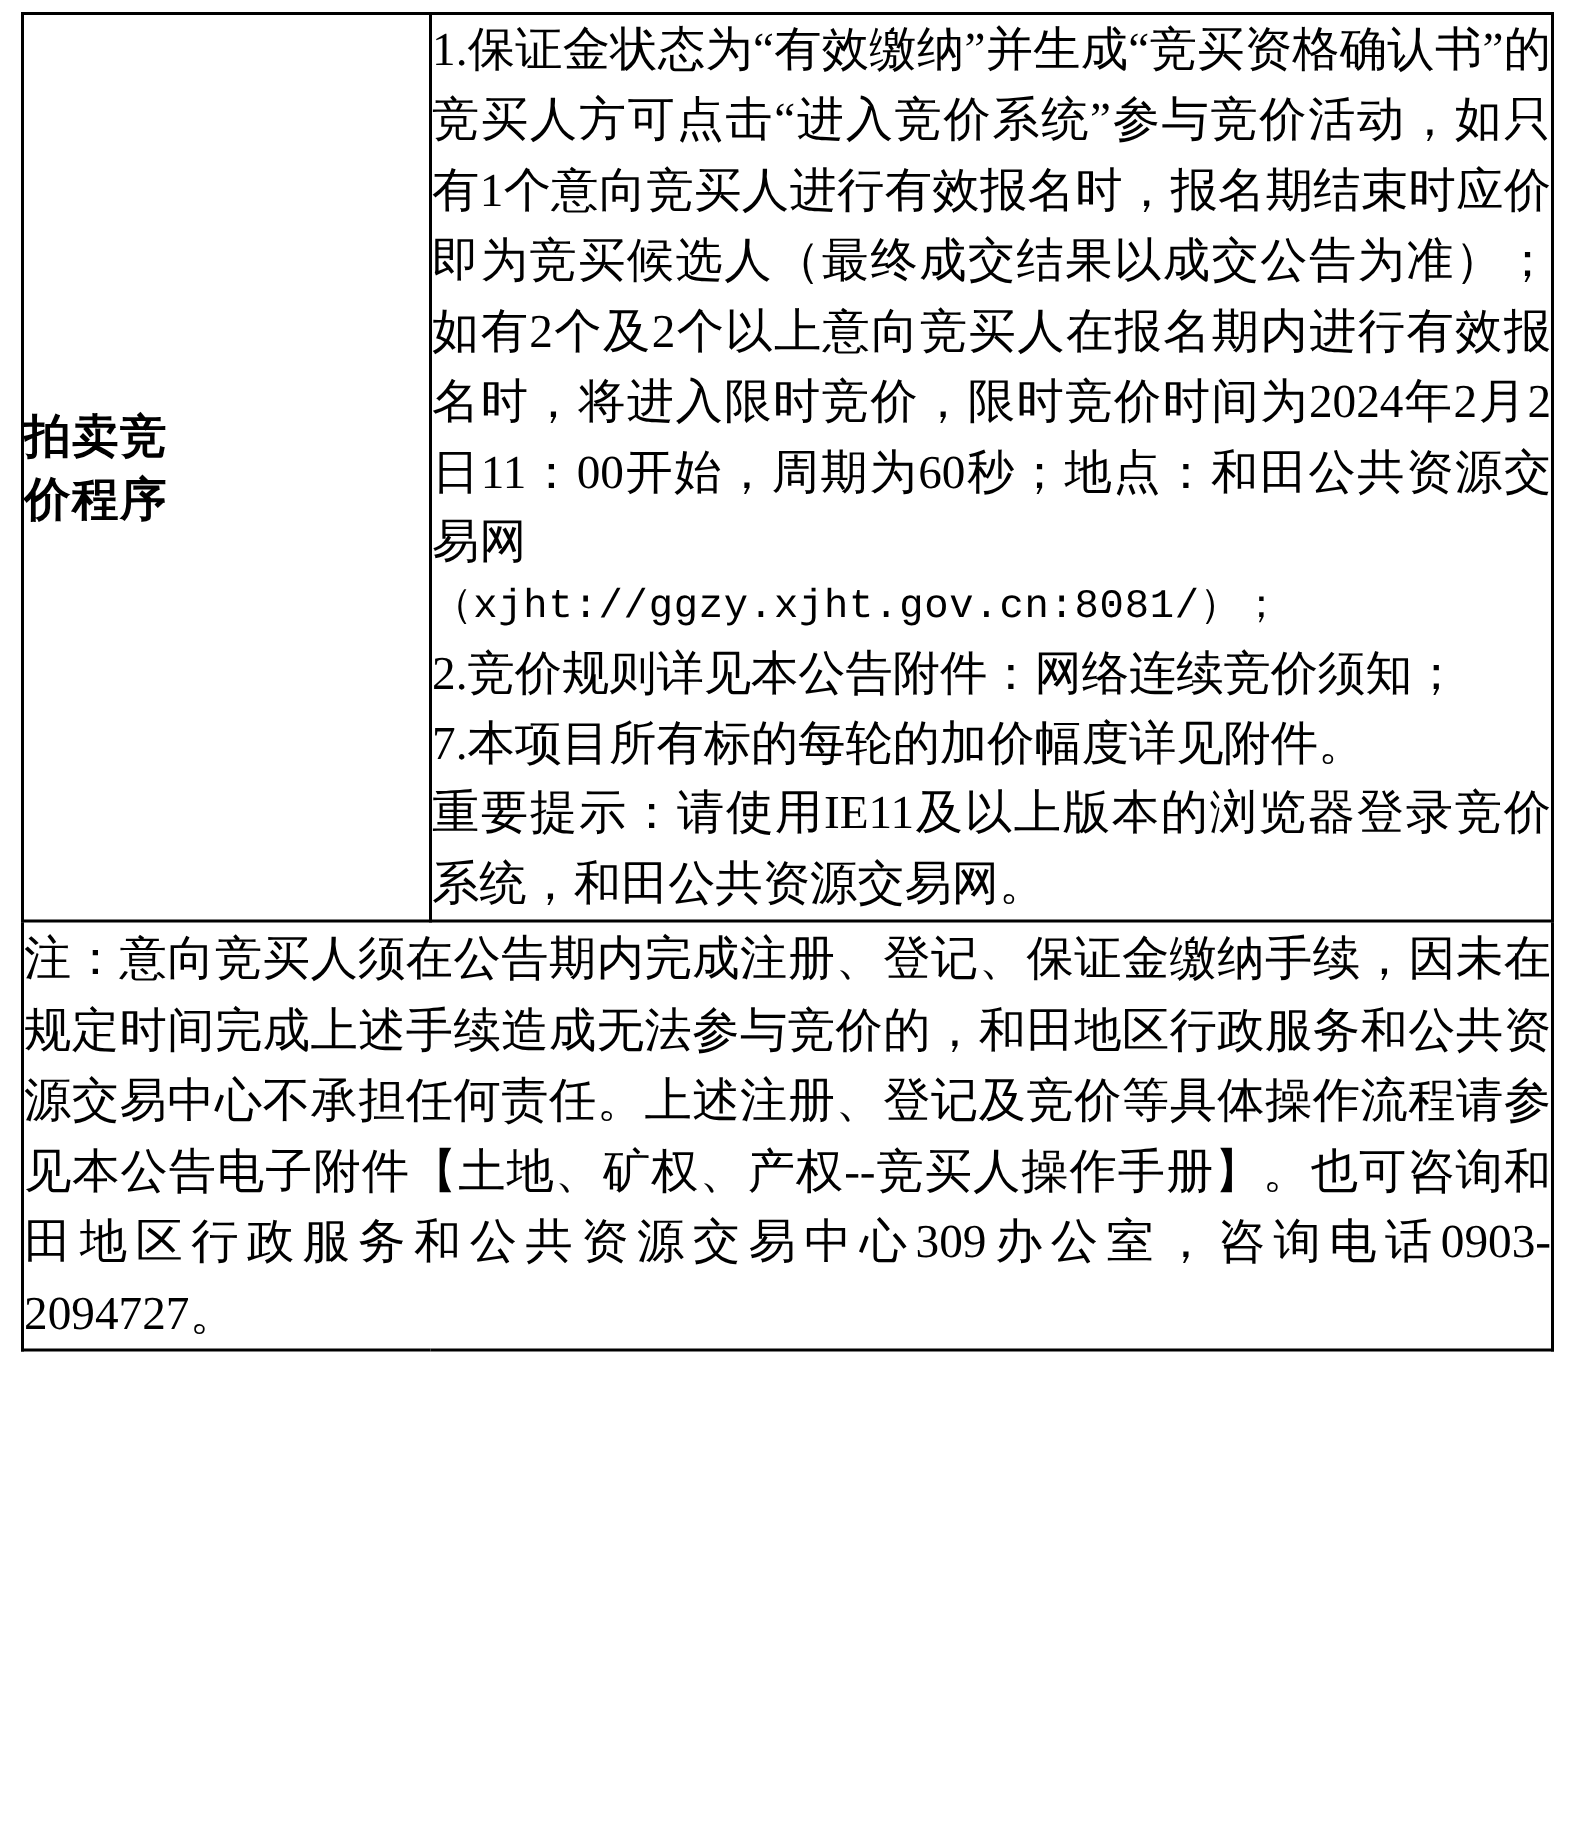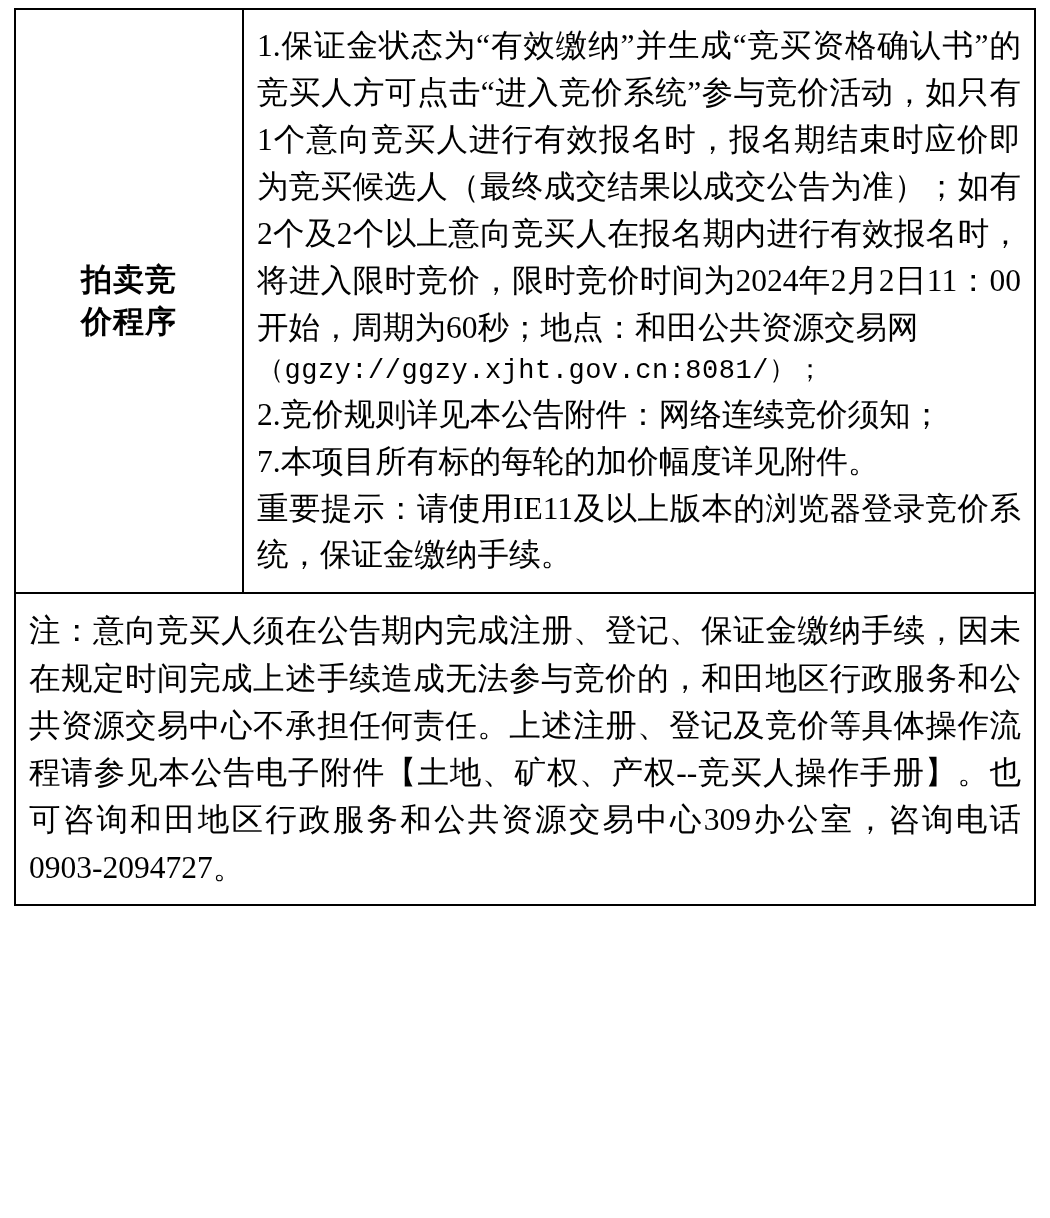--- a/index.html
+++ b/index.html
@@ -22,25 +22,24 @@
   }
   table.doc-table {
     width: 1022px;
     border-collapse: collapse;
     table-layout: fixed;
     margin: 0;
   }
   table.doc-table td {
     border: 2px solid #000000;
     vertical-align: middle;
-    padding: 13px;
+    padding: 0;
   }
   td.label-cell {
-    width: 228px;
-    text-align: center;
+    width: 272px;
     vertical-align: middle;
     font-size: 31px;
     line-height: 1.35;
     font-weight: bold;
     letter-spacing: 1px;
     padding: 6px 22px;
     box-sizing: border-box;
   }
   td.content-cell {
     padding: 34px 16px 26px 16px;
@@ -88,24 +87,24 @@
   <table class="doc-table">
     <tbody>
       <tr>
         <td class="label-cell">
           <span class="label-line">拍卖竞</span>
           <span class="label-line">价程序</span>
         </td>
         <td class="content-cell">
           <div class="content-body">
             <p>1.保证金状态为“有效缴纳”并生成“竞买资格确认书”的竞买人方可点击“进入竞价系统”参与竞价活动，如只有1个意向竞买人进行有效报名时，报名期结束时应价即为竞买候选人（最终成交结果以成交公告为准）；如有2个及2个以上意向竞买人在报名期内进行有效报名时，将进入限时竞价，限时竞价时间为2024年2月2日11：00开始，周期为60秒；地点：和田公共资源交易网</p>
-            <p class="mono-line">（ggzy://ggzy.xjht.gov.cn:8081/）；</p>
+            <p class="mono-line">（xjht://ggzy.xjht.gov.cn:8081/）；</p>
             <p>2.竞价规则详见本公告附件：网络连续竞价须知；</p>
             <p>7.本项目所有标的每轮的加价幅度详见附件。</p>
-            <p>重要提示：请使用IE11及以上版本的浏览器登录竞价系统，保证金缴纳手续。</p>
+            <p>重要提示：请使用IE11及以上版本的浏览器登录竞价系统，和田公共资源交易网。</p>
           </div>
         </td>
       </tr>
       <tr>
         <td class="note-cell" colspan="2">
           <div class="note-body">
             <p>注：意向竞买人须在公告期内完成注册、登记、保证金缴纳手续，因未在规定时间完成上述手续造成无法参与竞价的，和田地区行政服务和公共资源交易中心不承担任何责任。上述注册、登记及竞价等具体操作流程请参见本公告电子附件【土地、矿权、产权--竞买人操作手册】。也可咨询和田地区行政服务和公共资源交易中心309办公室，咨询电话0903-2094727。</p>
           </div>
         </td>
       </tr>

